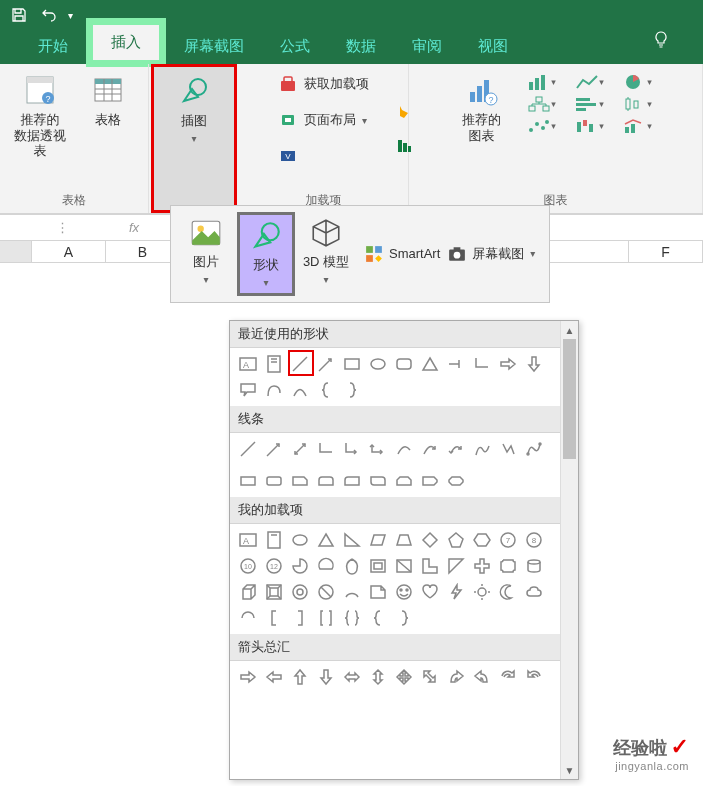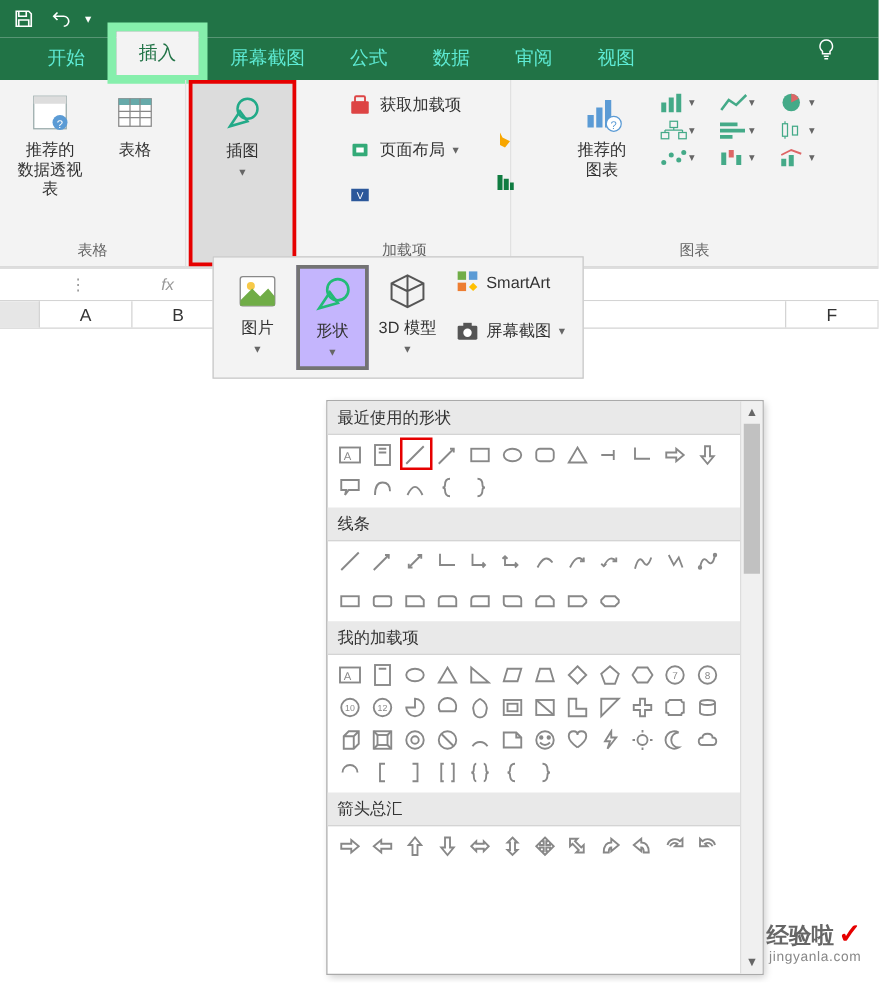--- a/index.html
+++ b/index.html
@@ -32,32 +32,32 @@
 .charts-area { display: flex; gap: 8px; padding: 4px; }
 .chart-col { display: flex; flex-direction: column; gap: 2px; }
 .chart-small { width: 40px; height: 20px; display: flex; align-items: center; justify-content: center; }
 
 .bulb { color: #fff; margin-left: auto; font-size: 18px; padding: 8px 14px; }
 
 .sub-ribbon { position: absolute; left: 170px; top: 205px; background: #f3f3f3; border: 1px solid #c6c6c6; display: flex; padding: 6px; gap: 2px; }
 .sub-btn { display: flex; flex-direction: column; align-items: center; width: 58px; padding: 4px 2px; font-size: 13px; color: #333; gap: 4px; line-height: 1.2; text-align: center; }
 .shapes-box { border: 3px solid #737373; background: #c4b5fd; }
 
-.smartart-col { display: flex; flex-direction: column; gap: 18px; padding: 2px 6px; font-size: 13px; color: #333; }
+.smartart-col { display: flex; flex-direction: row; gap: 4px; padding: 2px 6px; font-size: 13px; color: #333; }
 .smartart-item { display: flex; align-items: center; gap: 6px; padding: 2px; }
 
 .grid-area { position: absolute; left: 0; top: 214px; right: 0; height: 120px; border-top: 1px solid #d4d4d4; }
 .formula-row { height: 26px; display: flex; align-items: center; border-bottom: 1px solid #d4d4d4; padding: 0 6px; font-size: 13px; color: #999; }
 .fx { font-style: italic; margin-left: 60px; }
 .col-headers { height: 22px; display: flex; background: #fff; border-bottom: 1px solid #d4d4d4; }
 .col-headers .corner { width: 32px; border-right: 1px solid #d4d4d4; background: #e6e6e6; }
 .col-headers .col { flex: 1; display: flex; align-items: center; justify-content: center; font-size: 14px; color: #333; border-right: 1px solid #d4d4d4; max-width: 74px; }
 .col-headers .col-wide { max-width: none; }
 
-.shapes-panel { position: absolute; left: 261px; top: 320px; width: 350px; height: 460px; background: #fff; border: 1px solid #aaa; box-shadow: 2px 2px 6px rgba(0,0,0,.2); overflow: hidden; }
+.shapes-panel { position: absolute; left: 229px; top: 320px; width: 350px; height: 460px; background: #fff; border: 1px solid #aaa; box-shadow: 2px 2px 6px rgba(0,0,0,.2); overflow: hidden; }
 .shapes-scroll { position: absolute; right: 0; top: 0; bottom: 0; width: 18px; background: #f0f0f0; border-left: 1px solid #ddd; }
 .scroll-up, .scroll-down { height: 18px; display: flex; align-items: center; justify-content: center; font-size: 10px; color: #666; }
 .scroll-thumb { position: absolute; top: 18px; left: 2px; right: 2px; height: 120px; background: #c1c1c1; }
 
 .shapes-inner { padding: 0; width: 332px; }
 .shapes-cat-header { background: #e9e9e9; padding: 4px 8px; font-size: 13px; color: #333; border-bottom: 1px solid #d4d4d4; }
 .shapes-grid { padding: 4px 6px; display: flex; flex-wrap: wrap; gap: 2px; position: relative; }
 .shape-cell { width: 24px; height: 24px; display: flex; align-items: center; justify-content: center; color: #666; }
 .shape-cell svg { width: 18px; height: 18px; stroke: #888; stroke-width: 1.5; fill: none; }
 .line-highlight { border: 2px solid #e60000; position: absolute; }

